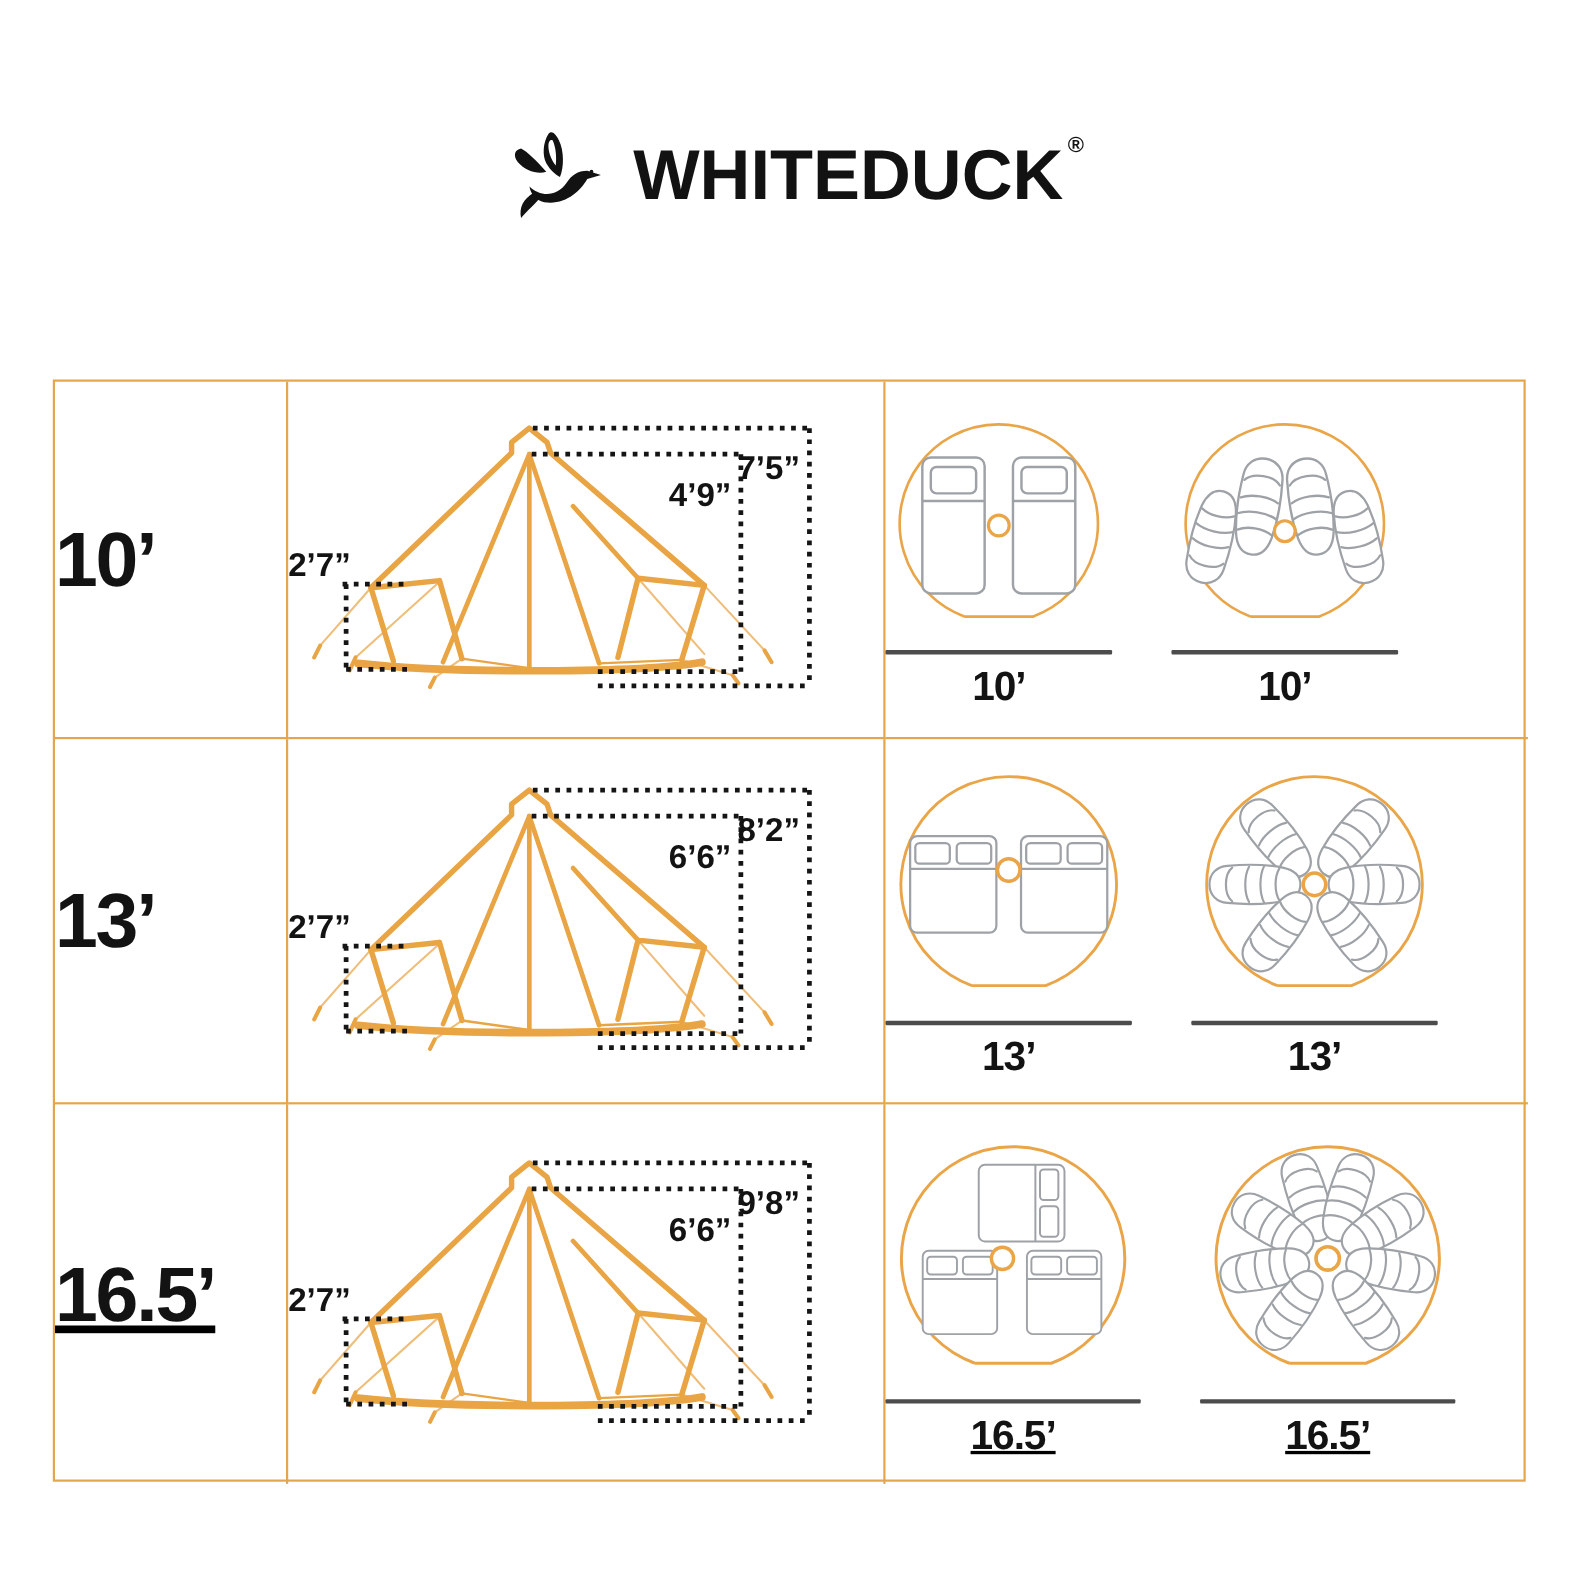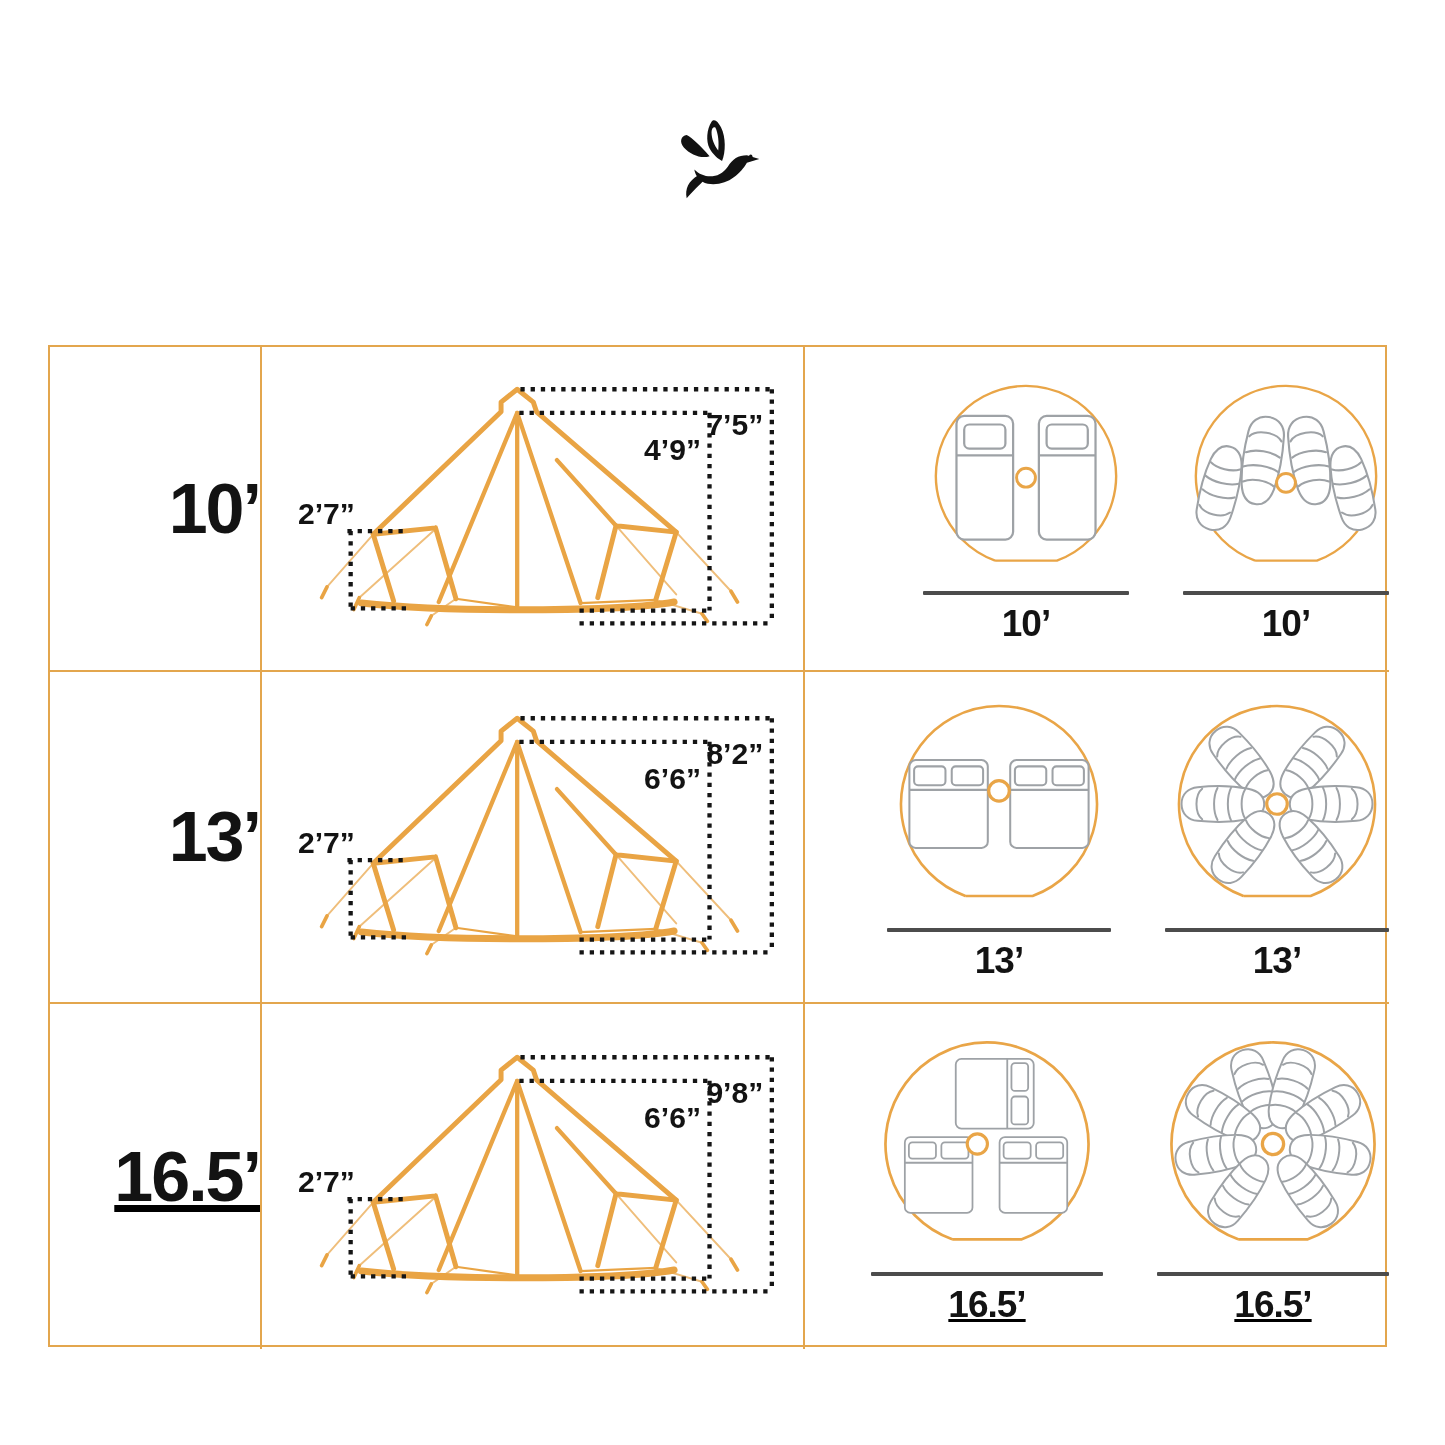--- a/index.html
+++ b/index.html
@@ -13,21 +13,21 @@
   .brand-text { display:flex; align-items:flex-start; }
   .brand-name { font-size:64px; font-weight:bold; color:#121212; letter-spacing:0px; line-height:1; }
   .reg-mark { font-size:20px; font-weight:bold; color:#121212; margin-top:-6px; margin-left:4px; }
 
   
   .size-table { position:absolute; left:48px; top:345px; width:1339px; height:1002px;
                 display:grid; grid-template-columns:212px 543px 584px;
                 grid-template-rows:325px 332px 345px;
                 border:2px solid #E3A64E; box-sizing:border-box; background:#fff; }
   .cell { border-right:2px solid #E3A64E; border-bottom:2px solid #E3A64E;
-          display:flex; align-items:center; justify-content:flex-end; box-sizing:border-box; }
+          display:flex; align-items:center; justify-content:flex-start; box-sizing:border-box; }
   .cell:nth-child(3n) { border-right:none; }
   .cell:nth-child(n+7) { border-bottom:none;text-decoration:underline; }
 
   .size-label { font-size:70px; font-weight:bold; color:#131313; letter-spacing:-2px; }
 
   .tent-cell svg { display:block; }
 
   .plans-cell { gap:54px; }
   .plan { margin:0; display:flex; flex-direction:column; align-items:center; }
   .baseline { align-self:stretch; height:4px; background:#4C4C4C; margin-top:12px; border-radius:1px; }
@@ -116,20 +116,24 @@
         <path d="M38,6 C33,14 32,26 36,34 C40,41 45,45 49,47 C53,38 53,22 48,12 C45,6 41,2 38,6 Z
                  M42,12 C45,18 46,28 45,36 C41,31 38,24 38,17 C38,13 40,11 42,12 Z"></path>
         <path d="M12,20 C18,23 26,31 36,42 C28,45 16,41 9,33 C4,27 6,21 12,20 Z
                  M14,26 C18,28 23,32 27,36 C21,36 15,32 13,28 Z"></path>
         <path d="M20,56 C30,66 46,66 55,53 C60,45 66,41 75,41 L88,45 L75,49
                  C68,61 54,74 34,71 C26,69 21,63 20,56 Z"></path>
         <path d="M24,62 C14,68 10,76 12,86 C18,79 26,72 30,67 Z"></path>
         <circle cx="79" cy="42" r="1.8"></circle>
       </g>
     </svg>
+    <div class="brand-text">
+      <span class="brand-name">WHITEDUCK</span>
+      <span class="reg-mark">®</span>
+    </div>
   </header>
 
   <div class="size-table">
 
     <div class="cell">
       <span class="size-label">10’</span>
     </div>
 
     <div class="cell tent-cell">
       <svg viewBox="0 0 470 252" width="505" height="271">

